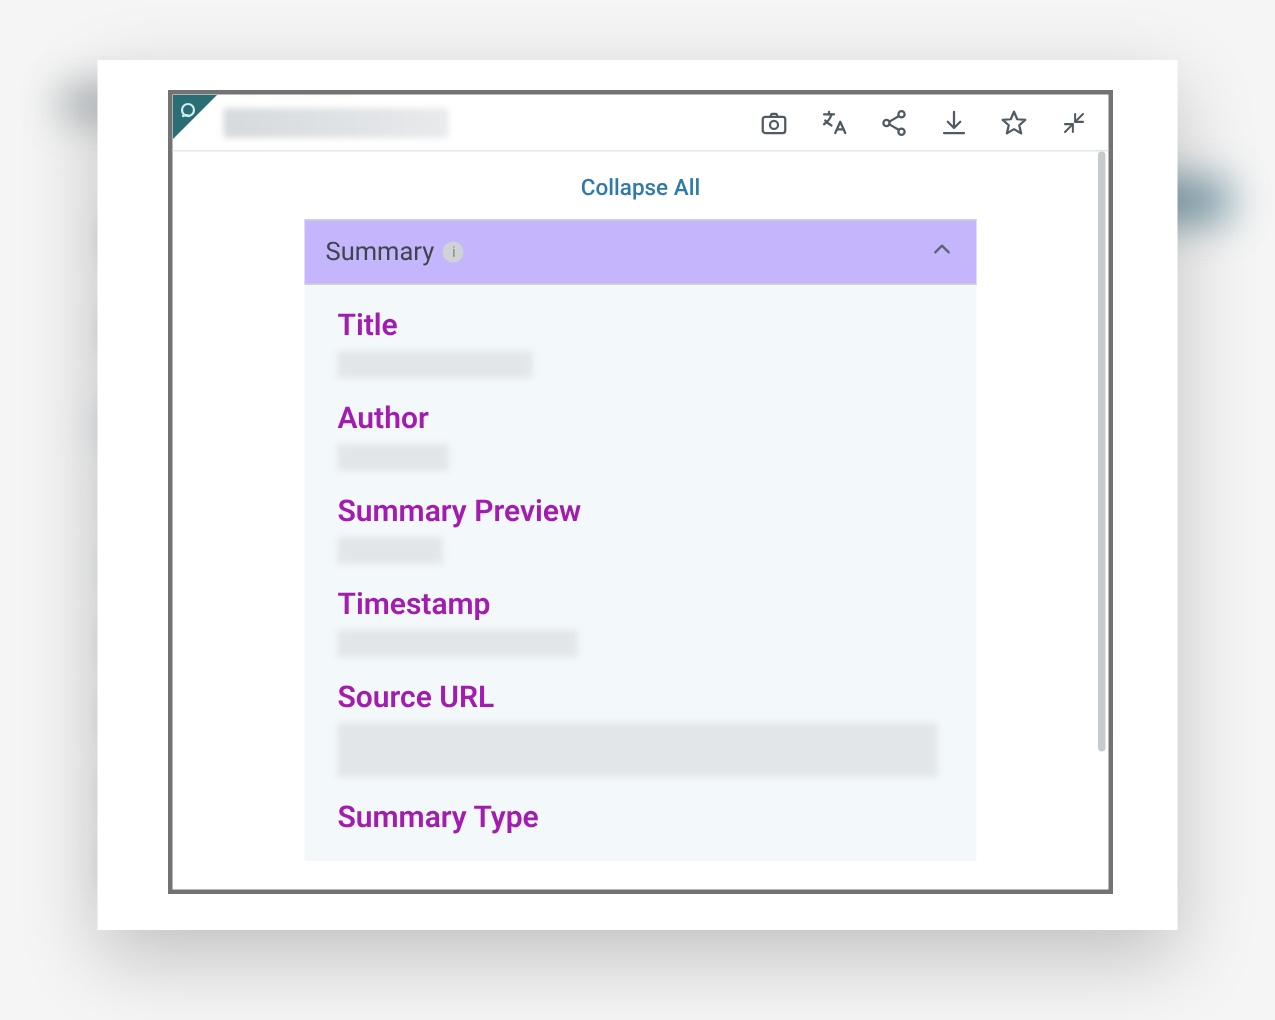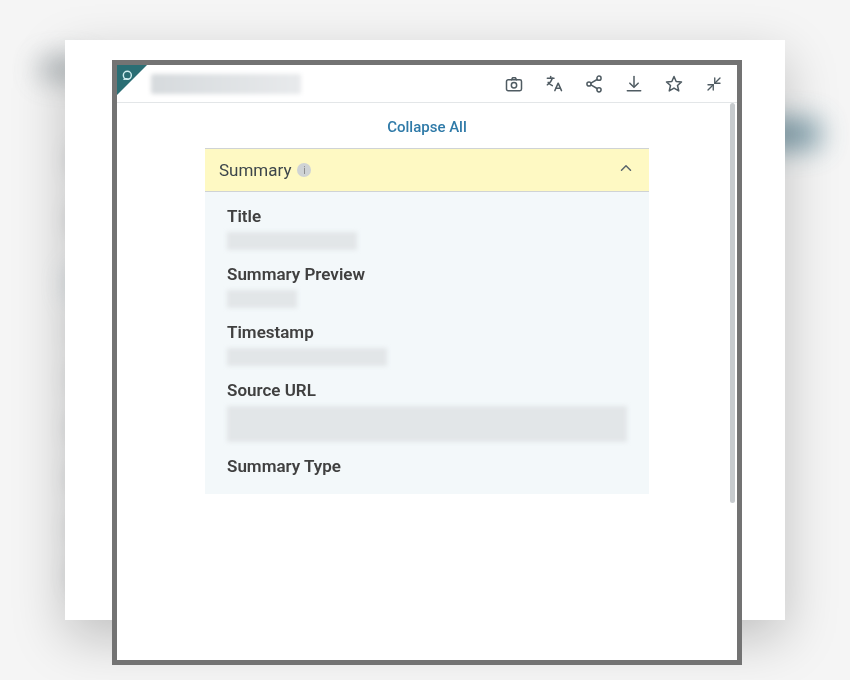--- a/index.html
+++ b/index.html
@@ -26,23 +26,23 @@
     left: 65px; top: 40px;
     width: 720px; height: 580px;
     background: #fff;
     box-shadow: 0 18px 50px rgba(0,0,0,0.22);
     overflow: hidden;
   }
 
   .panel-inner {
     position: absolute;
     left: 112px; top: 60px;
-    width: 630px; height: 605px;
+    width: 630px; height: 536px;
     background: #fff;
-    border: 5px solid #737373;
+    border: 3px solid #737373;
     overflow: hidden;
   }
 
   
   .topbar {
     height: 38px;
     display: flex;
     align-items: center;
     border-bottom: 1px solid #e3e6e8;
     position: relative;
@@ -84,21 +84,21 @@
     color: #2f7aa8;
     font-size: 15px;
     font-weight: 500;
     cursor:pointer;
   }
 
   .section {
     margin: 0 88px 0 88px;
   }
   .section-header {
-    background: #fef9c3;
+    background: #c4b5fd;
     border-top: 1px solid #cfd3d5;
     border-bottom: 1px solid #cfd3d5;
     height: 44px;
     display:flex;
     align-items:center;
     padding: 0 14px;
     color:#3d464b;
     font-size: 17px;
     cursor:pointer;
   }
@@ -113,23 +113,23 @@
     margin-left:auto;
     color:#5a656c;
   }
 
   .section-body {
     background: #f3f8fa;
     padding: 4px 0 8px 22px;
   }
   .field { padding: 10px 0 4px 0; }
   .field-label {
-    font-size: 17px;
+    font-size: 20px;
     font-weight: 600;
-    color: #404040;
+    color: #a21caf;
     margin-bottom: 6px;
   }
   .redact {
     background: #e2e6e8;
     filter: blur(2px);
     border-radius:1px;
   }
   .rw-130 { width:130px; height:18px; }
   .rw-74  { width:74px;  height:18px; }
   .rw-70  { width:70px;  height:18px; }
@@ -241,20 +241,24 @@
       </span>
     </div>
 
     <div class="section-body">
 
       <div class="field">
         <div class="field-label">Title</div>
         <div class="redact rw-130"></div>
       </div>
 
+      <div class="field">
+        <div class="field-label">Author</div>
+        <div class="redact rw-74"></div>
+      </div>
 
       <div class="field">
         <div class="field-label">Summary Preview</div>
         <div class="redact rw-70"></div>
       </div>
 
       <div class="field">
         <div class="field-label">Timestamp</div>
         <div class="redact rw-160"></div>
       </div>

